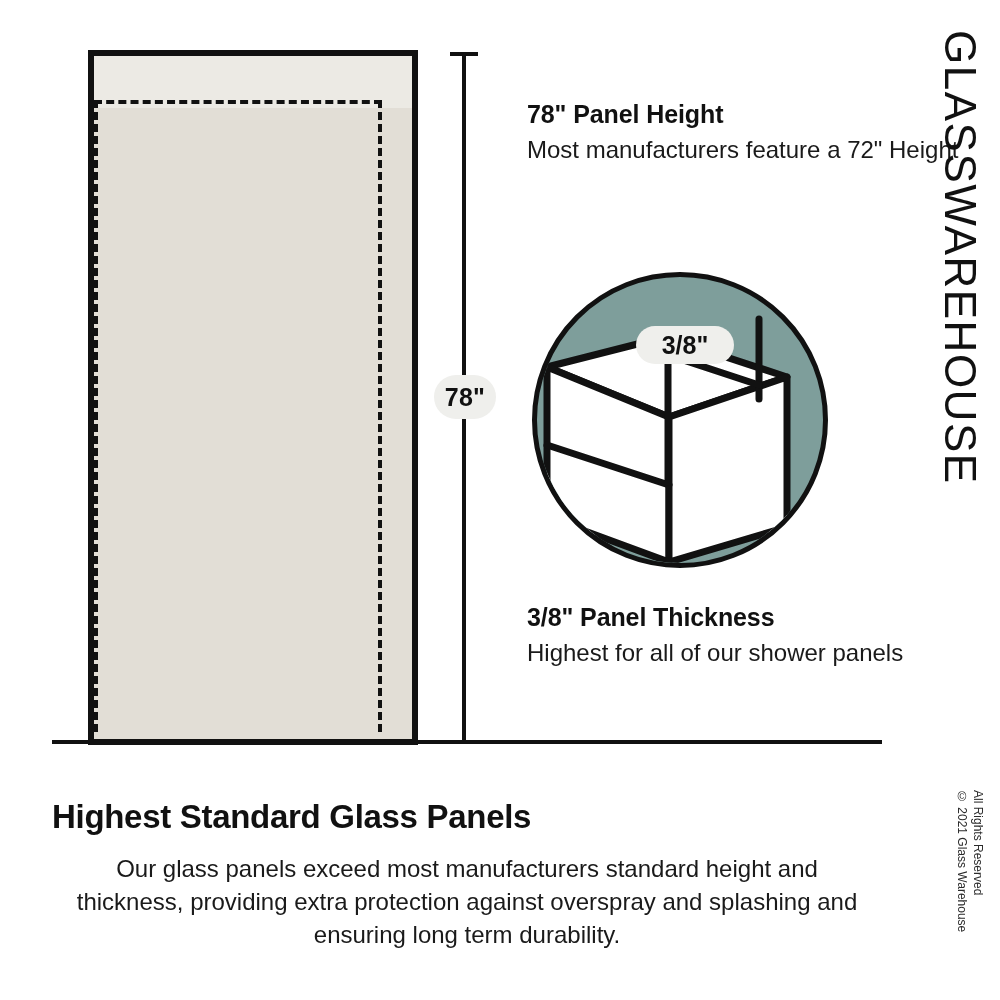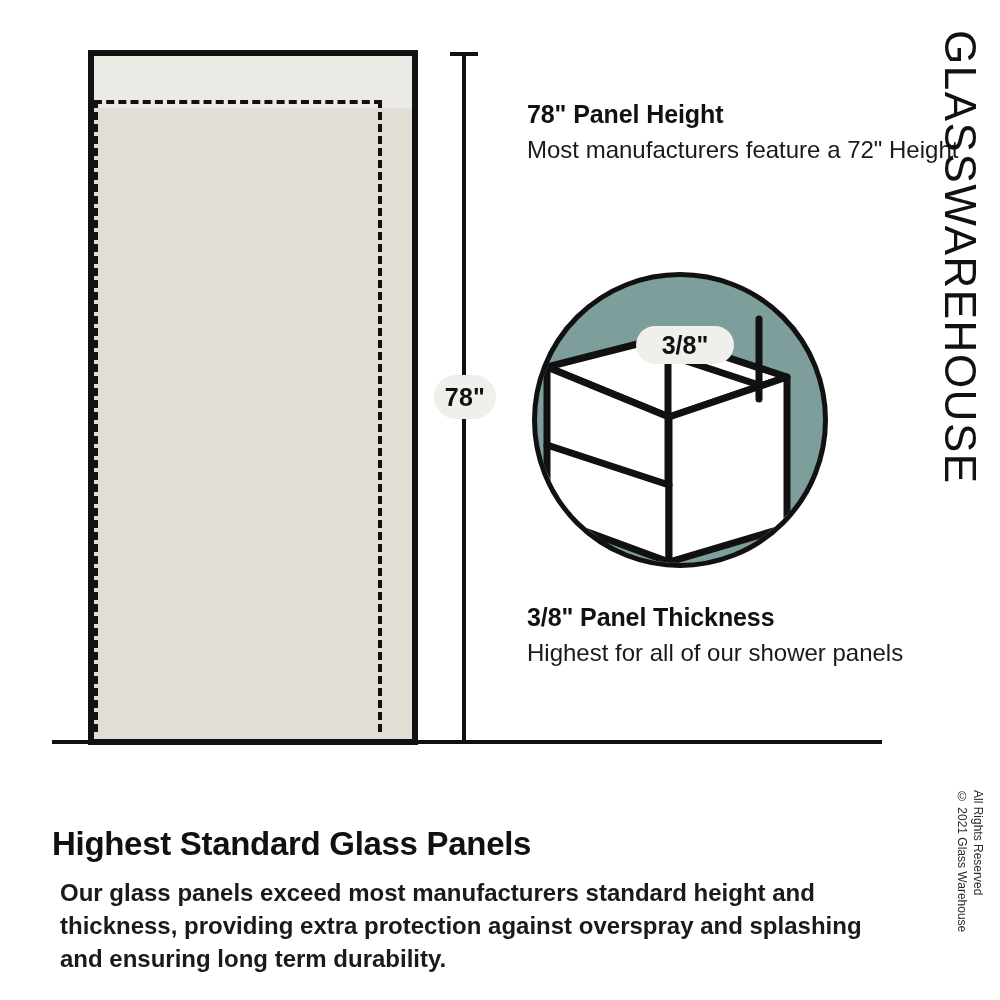--- a/index.html
+++ b/index.html
@@ -162,35 +162,36 @@
     line-height: 1.35;
     color: #2b2b2b;
     white-space: pre-line;
     text-align: left;
   }
 
   
   .bottom {
     position: absolute;
     left: 52px;
-    top: 825px;
+    top: 798px;
     width: 830px;
   }
   .bottom h2 {
     margin: 0 0 13px 0;
     font-size: 33px;
     font-weight: 700;
     letter-spacing: -0.3px;
   }
   .bottom p {
-    margin: 8px;
+    margin: 16px;
     font-size: 24px;
     line-height: 1.38;
-    font-weight: 700;
+    font-weight: 400;
     color: #1a1a1a;
+    text-align: center;
   }
 </style>
 </head>
 <body>
 
 <div class="stage">
 
   <div class="panel-outer">
     <div class="panel-top-strip"></div>
   </div>

